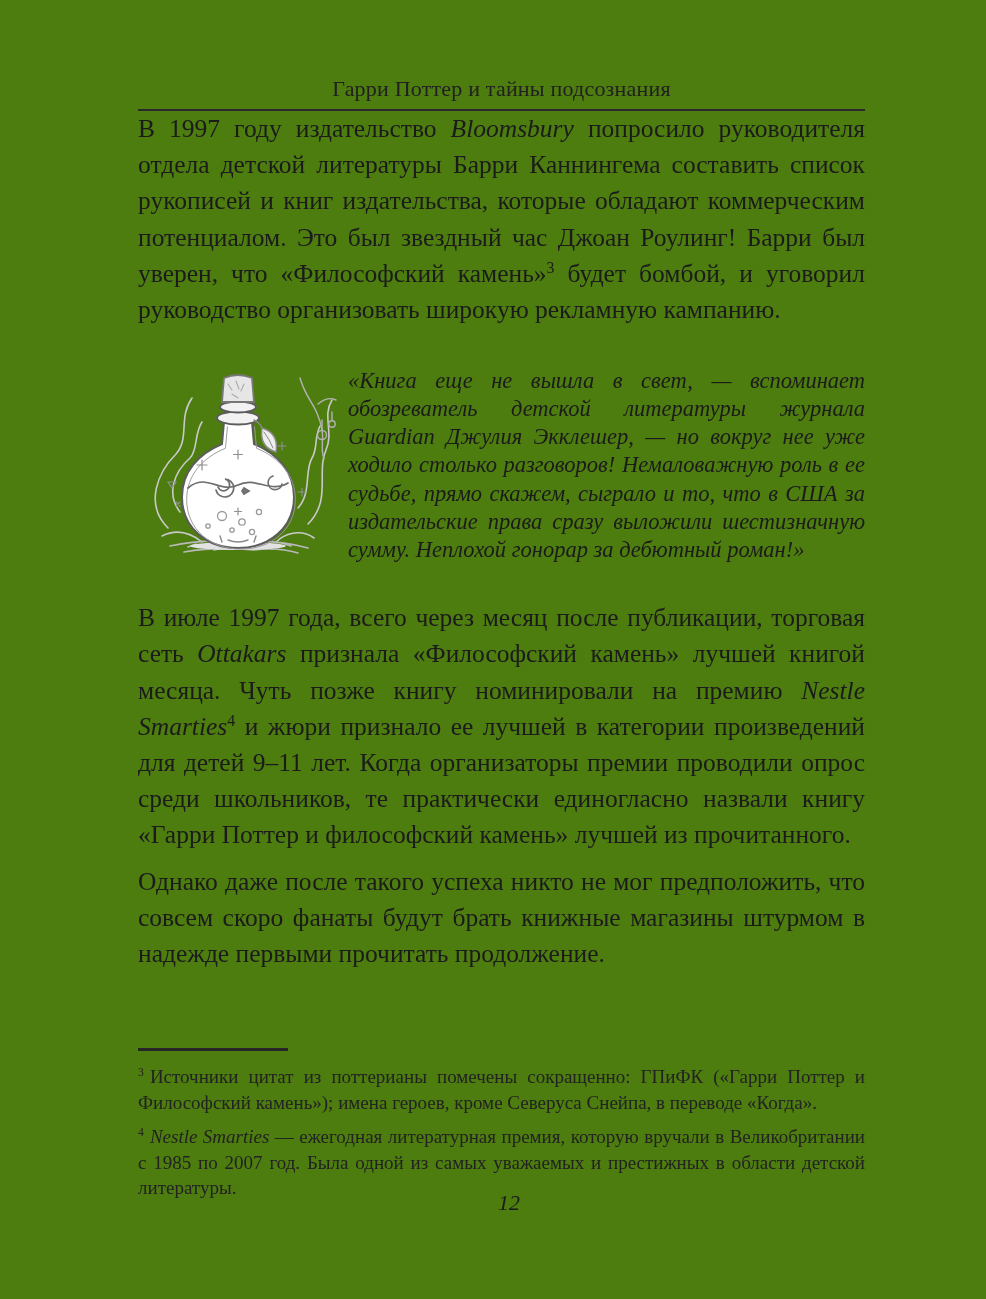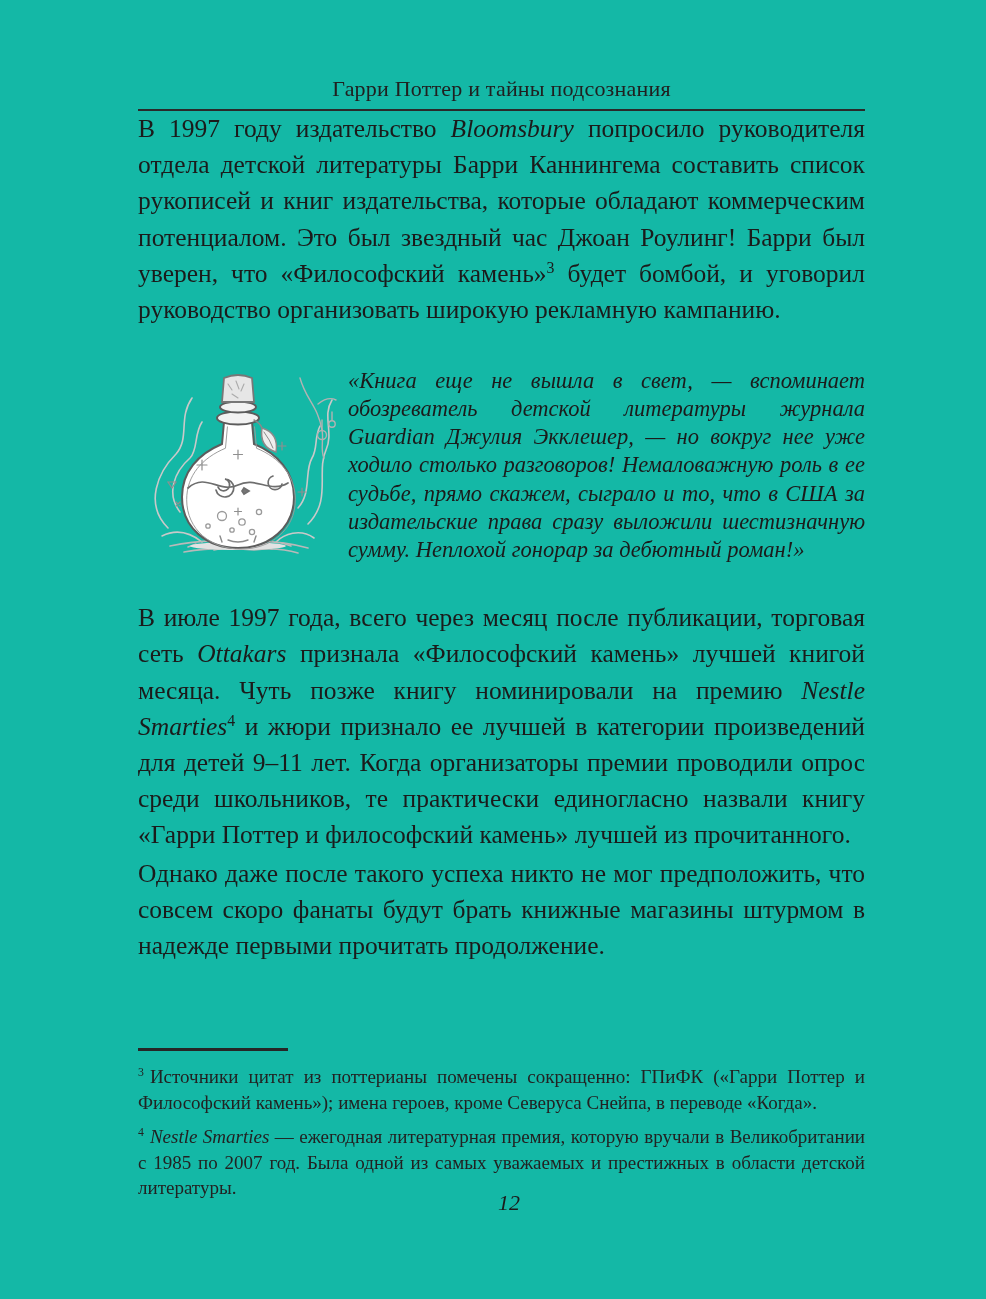--- a/index.html
+++ b/index.html
@@ -1,21 +1,21 @@
 <!DOCTYPE html>
 <html lang="ru"><head>
 <meta charset="utf-8">
 <style>
   html, body { margin: 0; padding: 0; background: #e9e9e9; }
   .page {
     position: relative;
     width: 986px;
     height: 1299px;
     margin: 0 auto;
-    background: #14b8a6;
+    background: #4d7c0f;
     font-family: "Liberation Serif", "DejaVu Serif", serif;
     color: #1b1b1b;
     overflow: hidden;
   }
   .content {
     position: absolute;
     left: 138px;
     top: 0;
     width: 727px;
   }
@@ -32,21 +32,21 @@
     margin: 7px 0 0 0;
   }
   .para {
     font-size: 25.5px;
     line-height: 36.2px;
     text-align: justify;
     margin: 0;
   }
   .p1 { }
   .p2 { margin-top: 36px; }
-  .p3 { margin-top: 2px; }
+  .p3 { margin-top: 10px; }
   .italic { font-style: italic; }
   sup.ref {
     font-size: 0.62em;
     line-height: 0;
     vertical-align: super;
   }
   .quote-row {
     margin-top: 26px;
     display: flex;
     align-items: flex-end;

